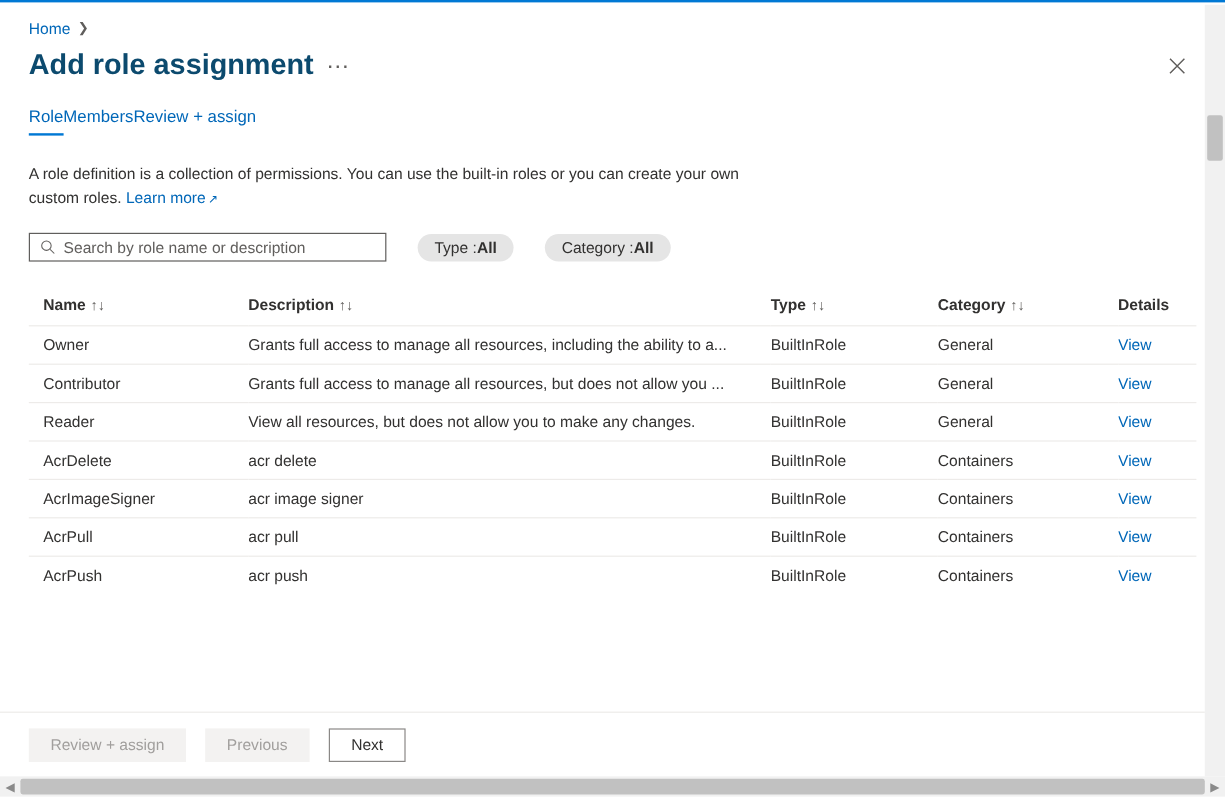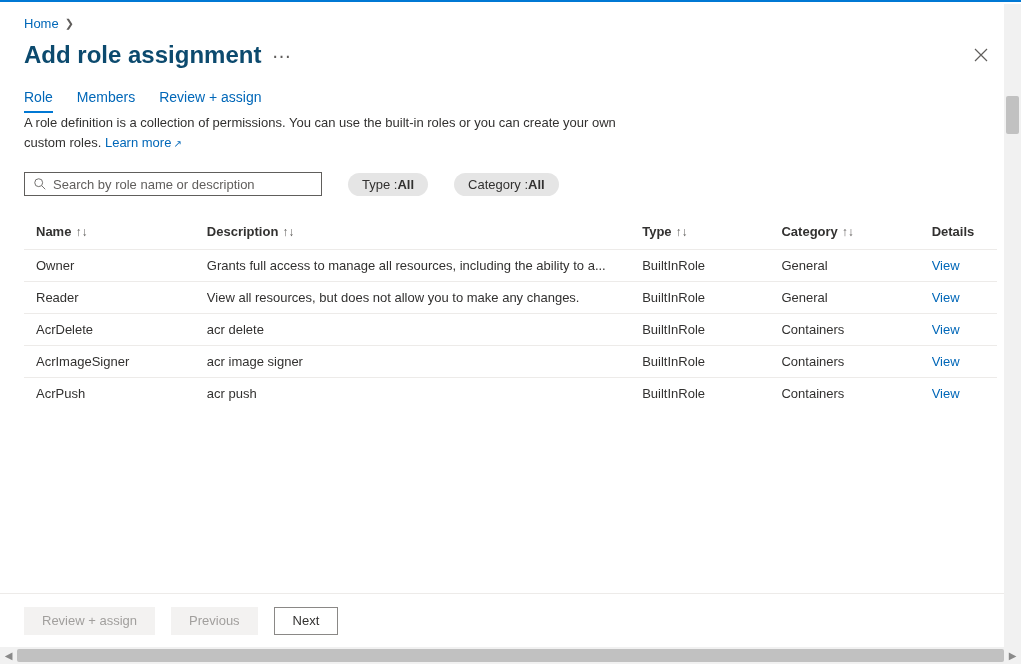--- a/index.html
+++ b/index.html
@@ -72,21 +72,21 @@
       display: flex;
       align-items: center;
       justify-content: center;
     }
     .close-btn svg {
       width: 14px;
       height: 14px;
     }
     .tabs {
       display: flex;
-      gap: 24px;
+      margin-bottom: 22px;
       margin-top: 14px;
     }
     .tab {
       font-size: 14px;
       color: #0067b8;
       cursor: pointer;
       padding-bottom: 6px;
       border-bottom: 2px solid transparent;
     }
     .tab.active {
@@ -326,36 +326,50 @@
       </thead>
       <tbody id="roles-tbody">
           <tr>
     <td class="col-name">Owner</td>
     <td class="col-desc">Grants full access to manage all resources, including the ability to a...</td>
     <td class="col-type">BuiltInRole</td>
     <td class="col-category">General</td>
     <td class="col-details"><span class="view-link">View</span></td>
   </tr>
           <tr>
+    <td class="col-name">Contributor</td>
+    <td class="col-desc">Grants full access to manage all resources, but does not allow you ...</td>
+    <td class="col-type">BuiltInRole</td>
+    <td class="col-category">General</td>
+    <td class="col-details"><span class="view-link">View</span></td>
+  </tr>
+          <tr>
     <td class="col-name">Reader</td>
     <td class="col-desc">View all resources, but does not allow you to make any changes.</td>
     <td class="col-type">BuiltInRole</td>
     <td class="col-category">General</td>
     <td class="col-details"><span class="view-link">View</span></td>
   </tr>
           <tr>
     <td class="col-name">AcrDelete</td>
     <td class="col-desc">acr delete</td>
     <td class="col-type">BuiltInRole</td>
     <td class="col-category">Containers</td>
     <td class="col-details"><span class="view-link">View</span></td>
   </tr>
           <tr>
     <td class="col-name">AcrImageSigner</td>
     <td class="col-desc">acr image signer</td>
+    <td class="col-type">BuiltInRole</td>
+    <td class="col-category">Containers</td>
+    <td class="col-details"><span class="view-link">View</span></td>
+  </tr>
+          <tr>
+    <td class="col-name">AcrPull</td>
+    <td class="col-desc">acr pull</td>
     <td class="col-type">BuiltInRole</td>
     <td class="col-category">Containers</td>
     <td class="col-details"><span class="view-link">View</span></td>
   </tr>
           <tr>
     <td class="col-name">AcrPush</td>
     <td class="col-desc">acr push</td>
     <td class="col-type">BuiltInRole</td>
     <td class="col-category">Containers</td>
     <td class="col-details"><span class="view-link">View</span></td>

